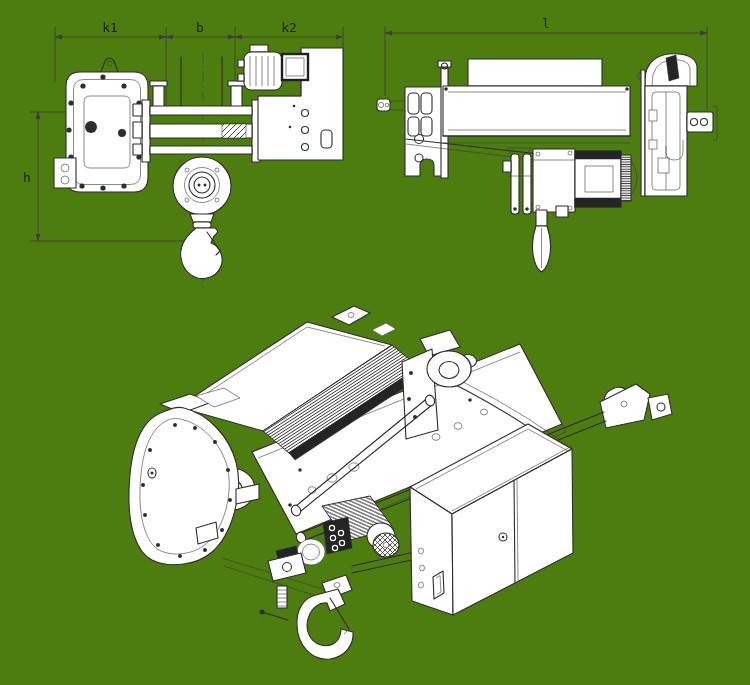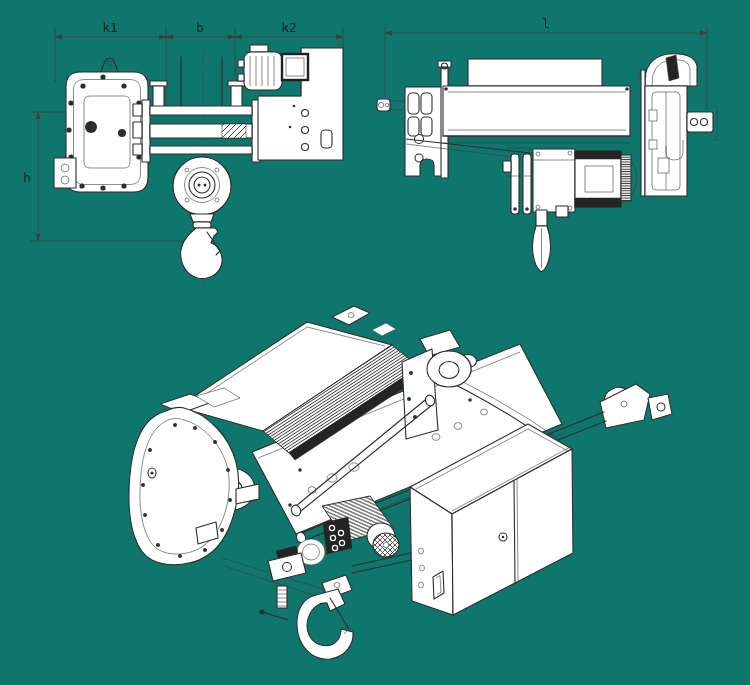--- a/index.html
+++ b/index.html
@@ -1,16 +1,16 @@
 <!DOCTYPE html>
 <html><head>
 <meta charset="utf-8">
 <style>
   html,body{margin:0;padding:0;background:#ffffff;}
-  .canvas{width:750px;height:685px;background:#0f766e;position:relative;overflow:hidden;
+  .canvas{width:750px;height:685px;background:#4d7c0f;position:relative;overflow:hidden;
           font-family:"Liberation Sans",sans-serif;}
   svg{display:block}
   .ln  {fill:none;stroke:#2d2d2d;stroke-width:1.1;stroke-linejoin:round;stroke-linecap:round}
   .lnf {fill:#ffffff;stroke:#2d2d2d;stroke-width:1.1;stroke-linejoin:round}
   .lnt {fill:none;stroke:#3c3c3c;stroke-width:.6;stroke-linejoin:round}
   .lntf{fill:#ffffff;stroke:#3c3c3c;stroke-width:.6}
   .lnk {fill:#ffffff;stroke:#1f1f1f;stroke-width:2.4}
   .fb  {fill:#2d2d2d;stroke:none}
   .dk  {fill:#242424;stroke:#242424;stroke-width:.5}
   .dim {fill:none;stroke:#3d3d3d;stroke-width:.8}

